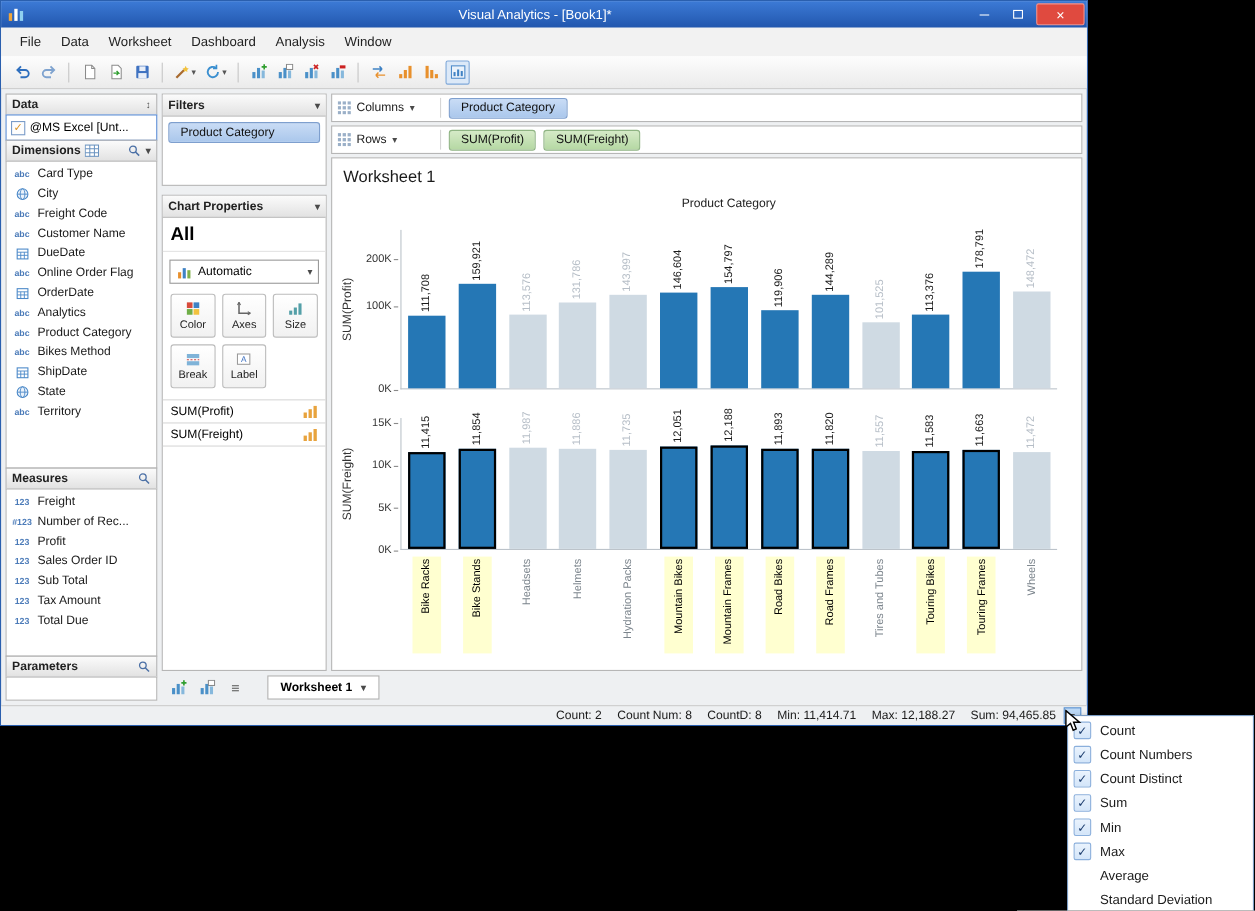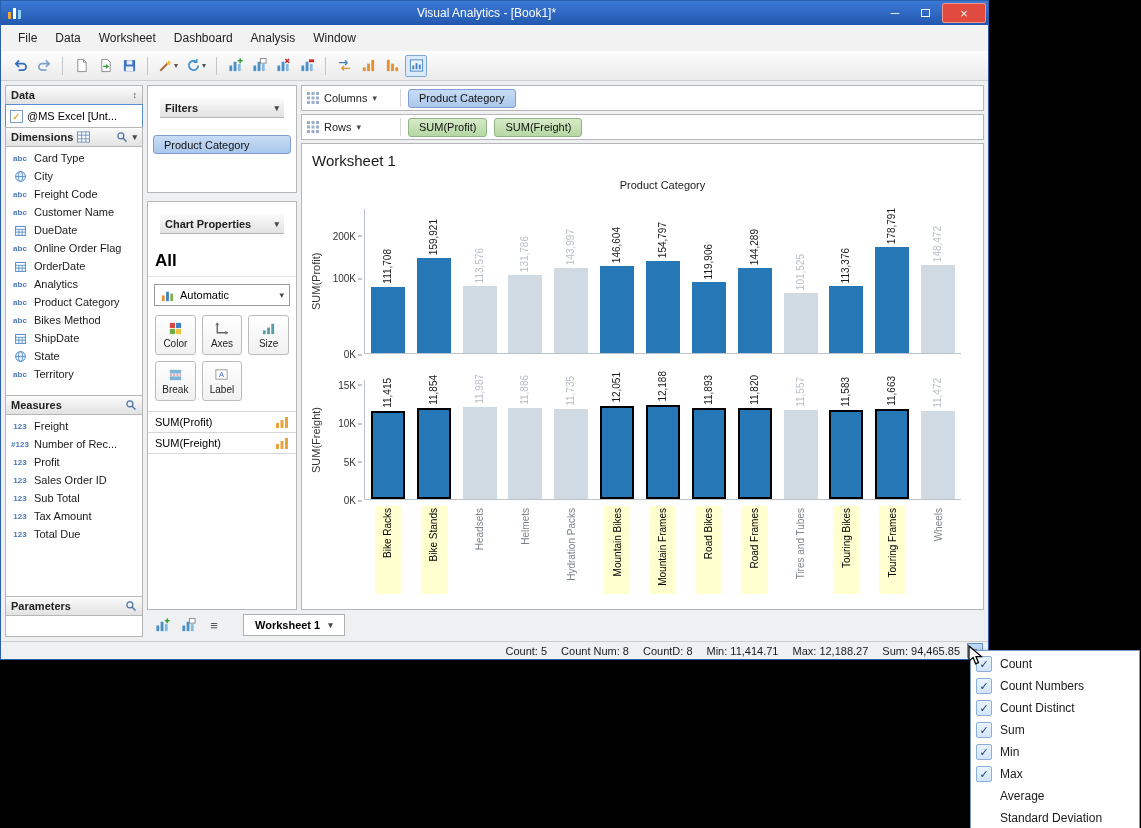--- a/index.html
+++ b/index.html
@@ -29,32 +29,32 @@
   .content{flex:1;display:flex;padding:4px;gap:4px;min-height:0;}
   .left-panel{width:138px;display:flex;flex-direction:column;min-height:0;flex:none;}
   .phead{height:20px;background:linear-gradient(#fbfbfb,#e2e2e2);border:1px solid #b6b6b6;display:flex;align-items:center;gap:4px;padding:0 5px;font-size:11px;font-weight:bold;color:#222;margin-top:-1px;flex:none;}
   .left-panel .phead:first-child{margin-top:0;}
   .spacer{flex:1;}
   .caret{font-size:9px;color:#4a4a4a;}
   .source-item{height:24px;border:1px solid #5b8dd6;background:#fff;display:flex;align-items:center;gap:4px;padding:0 4px;font-size:11px;margin-top:-1px;flex:none;}
   .cb{width:13px;height:13px;border:1px solid #7a9cc8;background:#fdfdfd;display:flex;align-items:center;justify-content:center;font-size:10px;color:#d99021;flex:none;}
   .src-label{white-space:nowrap;overflow:hidden;text-overflow:ellipsis;}
   .plist{background:#fff;border:1px solid #b6b6b6;margin-top:-1px;overflow:hidden;padding:2px 0;flex:none;}
-  #dims{height:250px;}
+  #dims{height:280px;}
   .plist.grow{flex:1;min-height:0;}
   .pitem{height:18px;display:flex;align-items:center;gap:3px;padding:0 3px;font-size:11px;color:#1a1a1a;white-space:nowrap;}
   .pi-icon{width:22px;display:flex;align-items:center;justify-content:center;flex:none;}
   .txt-icon{font-size:8px;color:#4a7ab8;font-weight:bold;}
   .pbox-empty{height:22px;background:#fff;border:1px solid #b6b6b6;margin-top:-1px;flex:none;}
   
   .right-col{flex:1;display:flex;flex-direction:column;min-width:0;gap:3px;}
   .work-row{flex:1;display:flex;gap:4px;min-height:0;}
   .mid-panel{width:150px;display:flex;flex-direction:column;gap:8px;flex:none;}
   .mbox{border:1px solid #b6b6b6;background:#fff;display:flex;flex-direction:column;}
-  .mbox>.phead{border:none;border-bottom:1px solid #b6b6b6;margin:12px;}
+  .mbox>.phead{border:none;border-bottom:1px solid #b6b6b6;margin:0;}
   .mbody{padding:5px;display:flex;flex-direction:column;gap:4px;min-height:62px;}
   .mbox.grow{flex:1;min-height:0;}
   .pill{height:19px;border-radius:3px;display:flex;align-items:center;padding:0 10px;font-size:11px;color:#111;white-space:nowrap;}
   .pill.blue{background:linear-gradient(#c9dcf5,#aac7ec);border:1px solid #7e9fce;}
   .pill.green{background:linear-gradient(#d5eac7,#b5d8a3);border:1px solid #8fb483;}
   .cp-scope{font-size:17px;font-weight:bold;padding:5px 7px;border-bottom:1px solid #e3e3e3;}
   .cp-select{margin:7px 6px;height:22px;border:1px solid #9a9a9a;background:#fff;display:flex;align-items:center;gap:5px;padding:0 5px;font-size:11px;flex:none;}
   .cp-select .caret{margin-left:auto;}
   .cp-buttons{display:grid;grid-template-columns:repeat(3,1fr);gap:6px;margin:2px 7px 10px;}
   .cp-btn{height:40px;border:1px solid #bcbcbc;border-radius:3px;background:linear-gradient(#ffffff,#f1f1f1);display:flex;flex-direction:column;align-items:center;justify-content:center;gap:2px;font-size:10px;color:#222;}
@@ -812,21 +812,21 @@
             <span>Worksheet 1</span>
             <span class="caret">▾</span>
           </div>
         </div>
       </div>
 
     </div>
 
     <div class="statusbar">
       <div id="status-text">
-          <span>Count: 5</span>
+          <span>Count: 2</span>
           <span>Count Num: 8</span>
           <span>CountD: 8</span>
           <span>Min: 11,414.71</span>
           <span>Max: 12,188.27</span>
           <span>Sum: 94,465.85</span>
         </div>
       <div class="status-dd">
         <span class="caret">▾</span>
       </div>
     </div>

